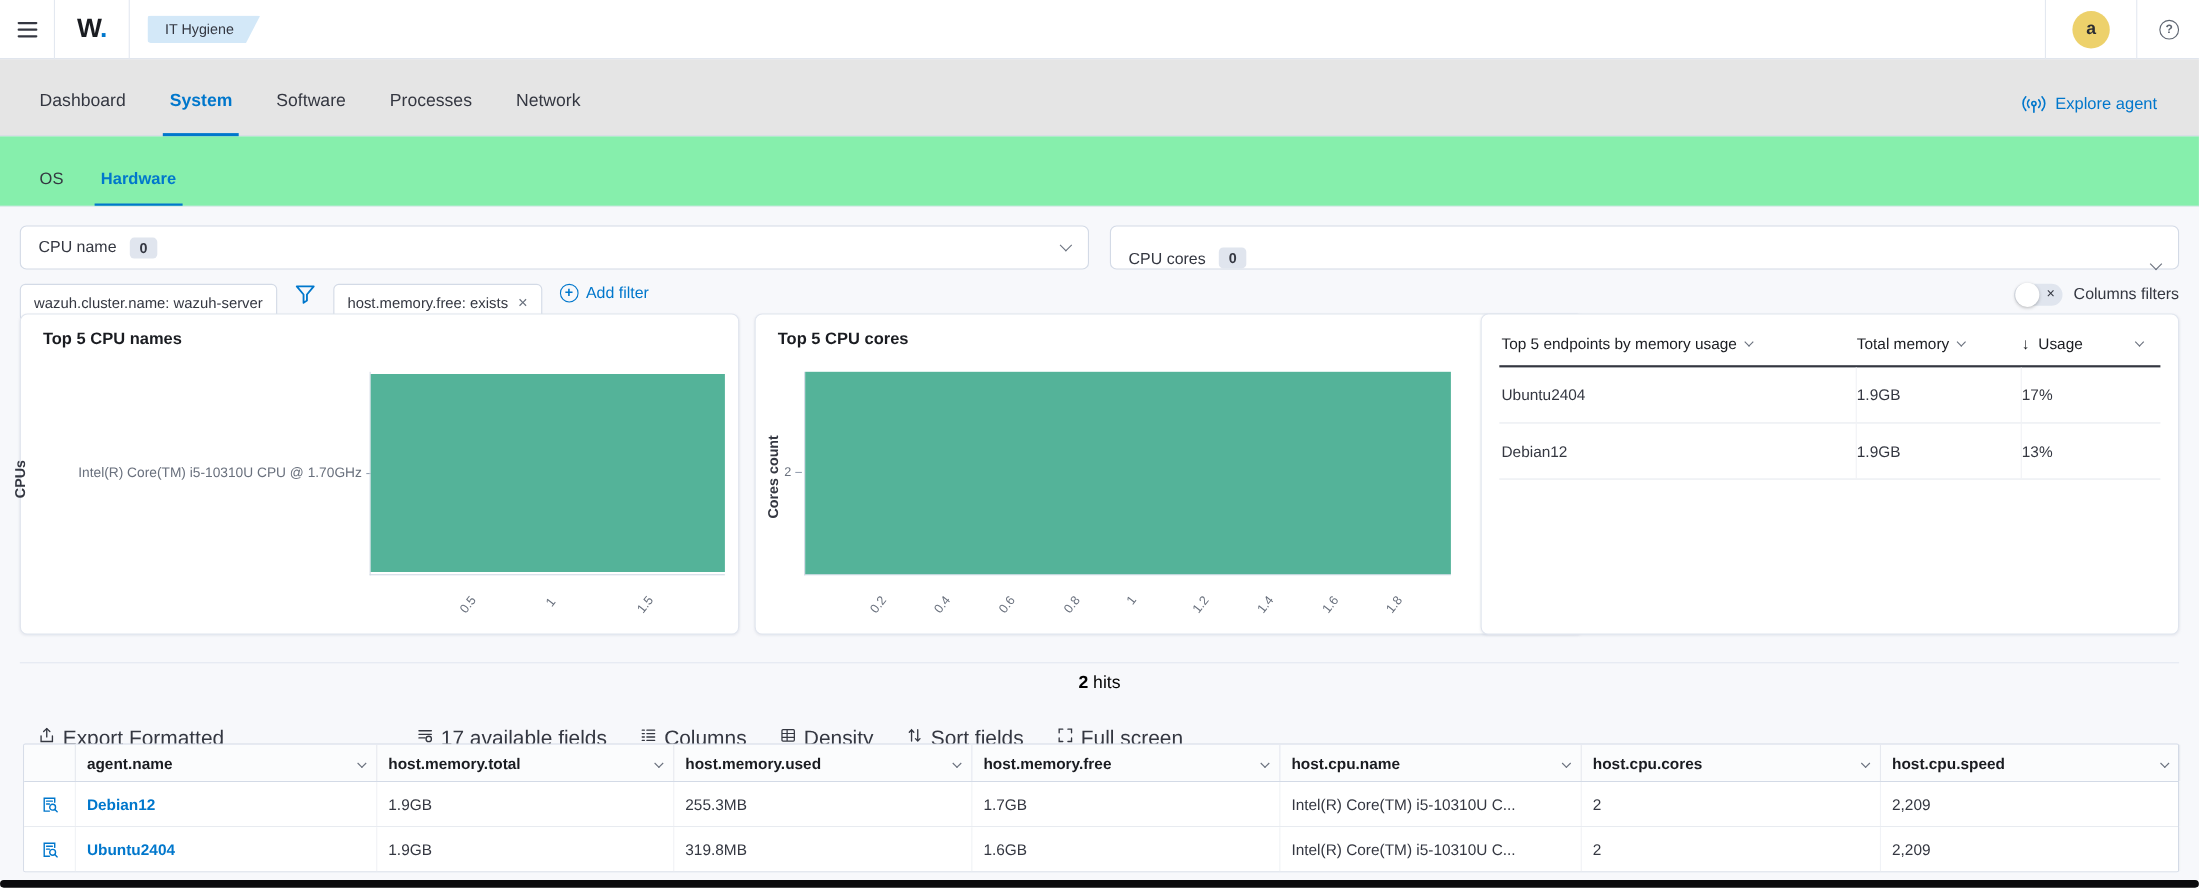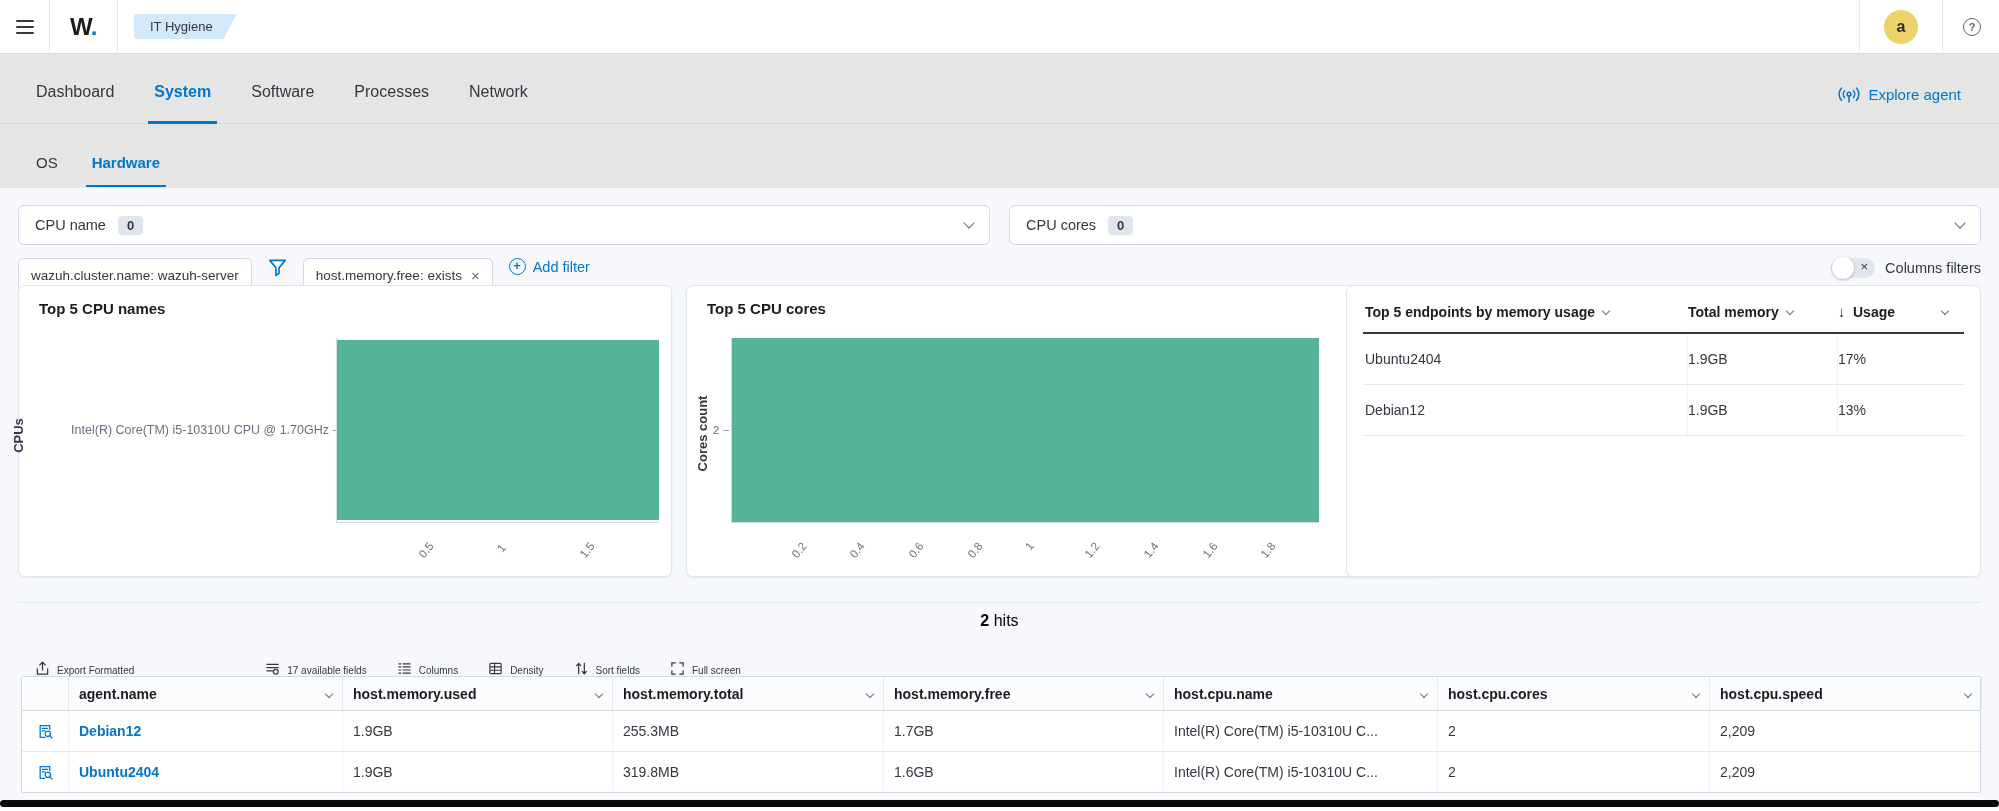--- a/index.html
+++ b/index.html
@@ -31,33 +31,33 @@
   
   .navtabs { position:absolute; top:54px; left:0; width:1999px; height:70px; background:#e5e5e5;
              border-bottom:1px solid #d3dae6; display:flex; align-items:flex-end; padding:0 16px; }
   .navtab { font-size:16px; color:#343741; padding:0 20px 22px 20px; cursor:pointer; position:relative; }
   .navtab.active { color:#0077cc; font-weight:bold;margin-top:28px; }
   .navtab.active::after { content:""; position:absolute; left:14px; right:14px; bottom:-1px; height:3px; background:#0077cc; }
   .explore { margin-left:auto; display:flex; align-items:center; gap:8px; color:#0077cc; font-size:15px;
              padding-bottom:20px; padding-right:22px; cursor:pointer; }
 
   
-  .subtabs { position:absolute; top:124px; left:0; width:1999px; height:64px; background:#e5e5e5;
+  .subtabs { position:absolute; top:124px; left:0; width:1999px; height:64px; background:#86efac;
              border-bottom:1px solid #e3e8f0; display:flex; align-items:flex-end; padding:0 22px; gap:6px; }
   .subtab { font-size:15px; padding:0 14px 16px 14px; cursor:pointer; position:relative; color:#343741; }
   .subtab.active { color:#0077cc; font-weight:bold; }
   .subtab.active::after { content:""; position:absolute; left:8px; right:8px; bottom:0; height:2.5px; background:#0077cc; }
 
   
   .content { position:absolute; top:188px; left:0; width:1999px; height:612px; background:#f7f8fb; }
 
   .facet { position:absolute; top:17px; height:40px; background:#fff; border:1px solid #d3dae6;
            border-radius:6px; display:flex; align-items:center; padding:0 16px; cursor:pointer; }
   .facet-name { position:absolute; left:18px; width:972px; }
-  .facet-cores { position:absolute; left:1009px; width:972px; }
+  .facet-cores { position:absolute; left:1009px; width:972px;align-items:flex-end; }
   .facet .lbl { font-size:14.5px; color:#343741; }
   .count-badge { margin-left:12px; background:#e0e5ee; color:#343741; font-size:13px; font-weight:bold;
                  border-radius:4px; padding:2px 9px; }
   .facet .chev { margin-left:auto; }
   .chev { width:8px; height:8px; border-right:1.6px solid #69707d; border-bottom:1.6px solid #69707d;
           transform:rotate(45deg); display:inline-block; flex:0 0 auto; }
 
   .filterbar { position:absolute; top:70px; left:18px; width:1963px; height:36px; display:flex; align-items:flex-start; }
   .pill { background:#fff; border:1px solid #d3dae6; border-radius:5px; height:34px; display:flex;
           align-items:center; padding:0 12px; font-size:13.5px; color:#343741; cursor:pointer; }
@@ -88,35 +88,35 @@
   .vbar { position:absolute; left:0; bottom:0; width:100%; }
   .axis-title { position:absolute; font-size:13px; font-weight:bold; color:#343741; transform:rotate(-90deg); white-space:nowrap; }
   .cat-label { position:absolute; font-size:12.5px; color:#69707d; text-align:right; white-space:nowrap; }
   .tickdash { display:inline-block; width:6px; height:1px; background:#98a2b3; vertical-align:middle; margin-left:4px; }
   .xtick { position:absolute; font-size:11.5px; color:#69707d; transform:rotate(-52deg); transform-origin:center; white-space:nowrap; }
   .ytick { position:absolute; font-size:11.5px; color:#69707d; }
 
   
   .vt { position:absolute; left:16px; right:16px; top:18px; }
   .vt-head { display:flex; border-bottom:2px solid #343741; padding-bottom:12px; }
-  .vt-head .hc { font-size:14px; font-weight:bold; color:#1a1c21; display:flex; align-items:center; gap:8px; cursor:pointer; }
+  .vt-head .hc { font-size:14px; font-weight:normal; color:#1a1c21; display:flex; align-items:center; gap:8px; cursor:pointer; }
   .vt-head .hc .chev { width:6px; height:6px; }
   .vt-row { display:flex; border-bottom:1px solid #e6e9ef; height:51px; align-items:center; font-size:14px; color:#343741; }
   .vt .c1 { width:325px; padding-left:2px; }
   .vt .c2 { width:150px; }
   .vt .c3 { width:110px; }
   .vt-row .c1, .vt-row .c2 { border-right:1px solid #f0f2f6; height:100%; display:flex; align-items:center; }
   .sortglyph { font-size:14px; color:#1a1c21; }
 
   
   .hits-sep { position:absolute; top:414px; left:18px; width:1963px; border-top:1px solid #e3e8f0; }
   .hits-line { position:absolute; top:424px; left:0; width:1999px; text-align:center; font-size:16px; color:#000000; }
   .hits-line b { font-weight:bold; }
   .gridbar { position:absolute; top:455px; left:35px; display:flex; align-items:center; gap:30px; }
-  .tool { display:flex; align-items:flex-end; gap:7px; font-size:10px; color:#343741; cursor:pointer; }
+  .tool { display:flex; align-items:flex-start; gap:7px; font-size:19px; color:#343741; cursor:pointer; }
   .tool.disabled { color:#15803d; cursor:default;margin-top:36px; }
   .tool svg { flex:0 0 auto; }
 
   .grid { position:absolute; top:488px; left:21px; width:1960px; background:#fff;
           border:1px solid #d3dae6; border-radius:2px; }
   .grow { display:grid; grid-template-columns:47px 274px 270px 271px 280px 274px 272px 272px; }
   .ghead { background:#fbfcfd; border-bottom:1px solid #d3dae6; }
   .ghead .gc { font-weight:bold; font-size:14px; color:#1a1c21; height:33px; display:flex; align-items:center;
                padding:0 10px; border-right:1px solid #e6e9ef; cursor:pointer; }
   .ghead .gc .chev { margin-left:auto; width:6px; height:6px; }
@@ -352,25 +352,25 @@
     </div>
 
     <div class="grid">
       <div class="grow ghead">
         <div class="gc icon-col"></div>
         <div class="gc">
             <span>agent.name</span>
             <span class="chev"></span>
           </div>
         <div class="gc">
+            <span>host.memory.total</span>
+            <span class="chev"></span>
+          </div>
+        <div class="gc">
             <span>host.memory.used</span>
-            <span class="chev"></span>
-          </div>
-        <div class="gc">
-            <span>host.memory.total</span>
             <span class="chev"></span>
           </div>
         <div class="gc">
             <span>host.memory.free</span>
             <span class="chev"></span>
           </div>
         <div class="gc">
             <span>host.cpu.name</span>
             <span class="chev"></span>
           </div>

